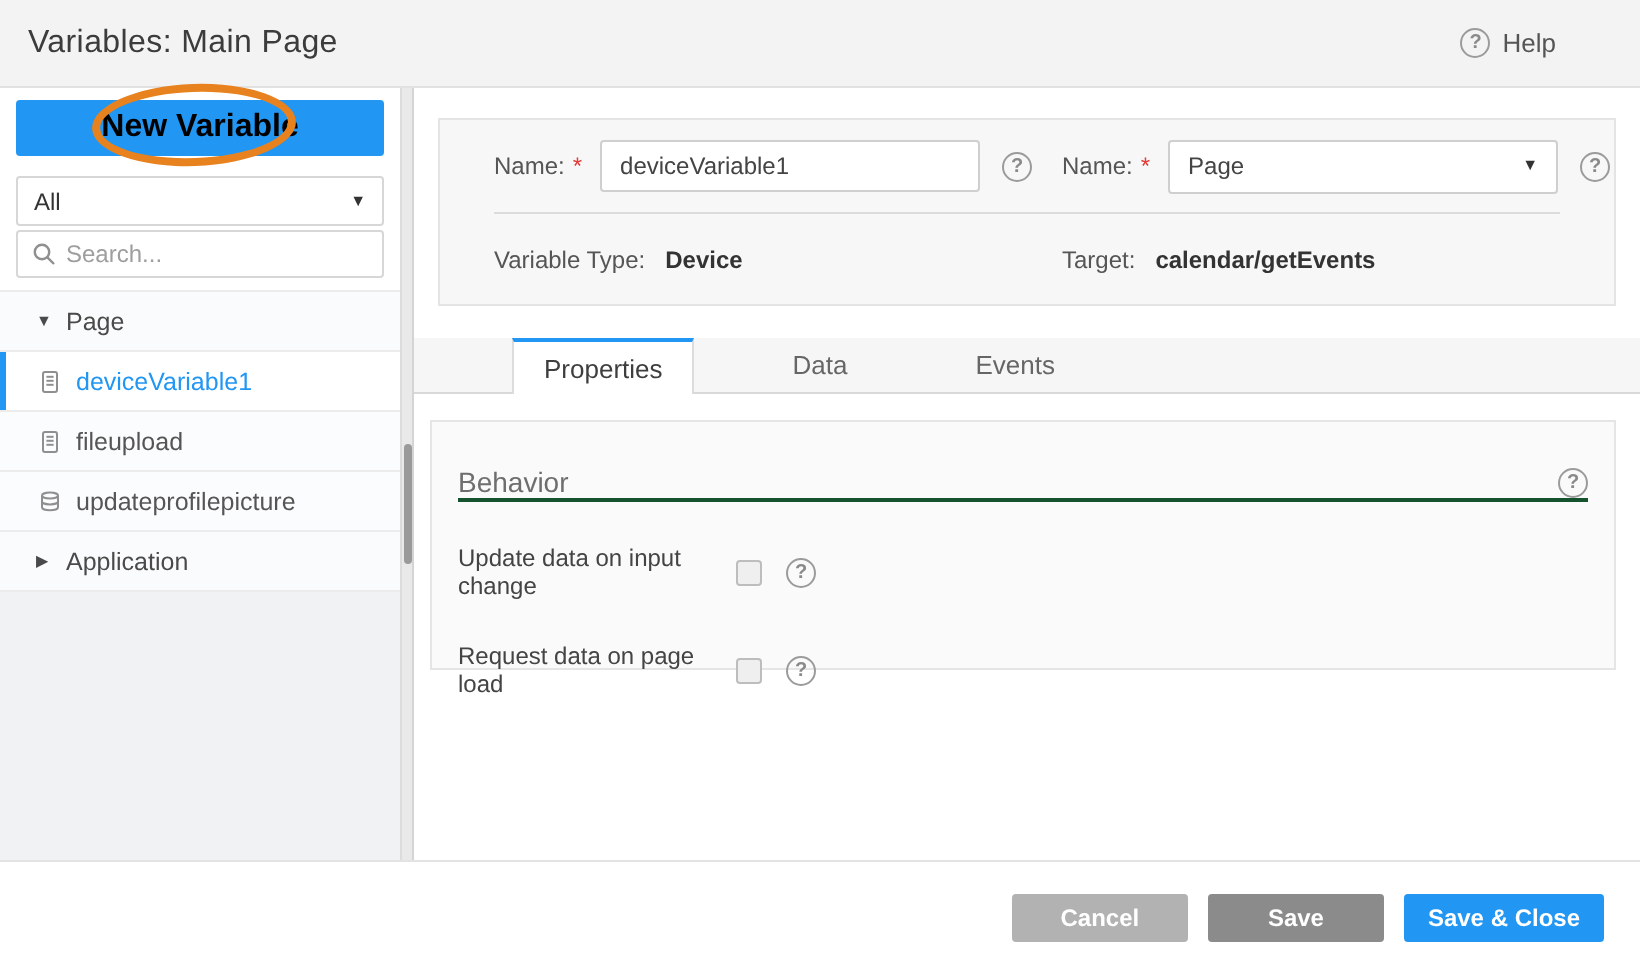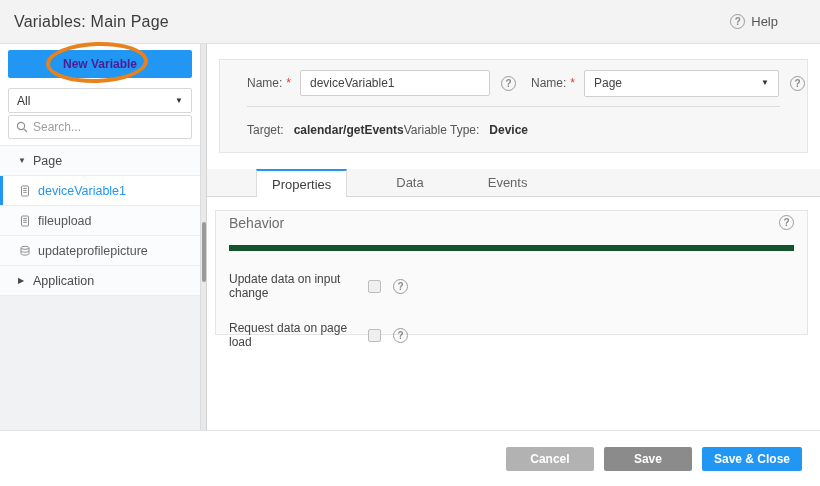--- a/index.html
+++ b/index.html
@@ -27,22 +27,22 @@
     text-align: center; line-height: 13px; background: transparent; flex: 0 0 auto;
   }
 
   
   .bdy { display: flex; height: 386px; }
 
   
   .sidebar { width: 200px; background: #fff; display: flex; flex-direction: column; }
   .controls { padding: 6px 8px 6px 8px; }
   .btn-new {
-    display: block; width: 100%; height: 28px; background: #2196f3; color: #4c1d95;
-    border: none; border-radius: 2px; font-size: 12px; font-weight: bold;
+    display: block; width: 100%; height: 28px; background: #2196f3; color: #000000;
+    border: none; border-radius: 2px; font-size: 16px; font-weight: bold;
     font-family: inherit; cursor: pointer;
   }
   .select {
     margin-top: 10px; height: 25px; border: 1px solid #d7d7d7; border-radius: 2px;
     background: #fff; display: flex; align-items: center; justify-content: space-between;
     padding: 0 8px; font-size: 12px; color: #333; cursor: pointer;
   }
   .caret { font-size: 8px; color: #333; line-height: 1; }
   .searchbox {
     margin-top: 2px; height: 24px; border: 1px solid #d7d7d7; border-radius: 2px;
@@ -112,21 +112,21 @@
   .tab.active {
     background: #fff; border-left: 1px solid #dcdcdc; border-right: 1px solid #dcdcdc;
     border-top: 2px solid #2196f3; margin-bottom: -1px; color: #3e3e3e; z-index: 2;
   }
 
   
   .behavior {
     margin: 13px 12px 0 8px; height: 125px; background: #fafafa;
     border: 1px solid #e5e5e5; padding: 0 13px;
   }
-  .bhead { height: 40px; display: flex; align-items: flex-start; justify-content: space-between; border-bottom: 6px solid #14532d; padding-top: 4px; }
+  .bhead { height: 40px; display: flex; align-items: flex-end; justify-content: space-between; border-bottom: 2px solid #14532d; padding-top: 4px; }
   .btitle { font-size: 14px; color: #6e6e6e; }
   .opt { display: flex; align-items: center; margin-top: 21px; }
   .opt-label { font-size: 12px; color: #444; width: 139px; flex: 0 0 auto; }
   .checkbox {
     width: 13px; height: 13px; border: 1px solid #bdbdbd; background: #efefef;
     border-radius: 2px; cursor: pointer; flex: 0 0 auto;
   }
   .opt .qicon { margin-left: 12px; }
 
   
@@ -240,27 +240,27 @@
             <span class="flabel">Name:</span>
             <span class="req">*</span>
             <div class="ownersel">
               <span>Page</span>
               <span class="caret">▼</span>
             </div>
             <span class="qicon q-after">?</span>
           </div>
         </div>
         <div class="frow">
+          <div class="fgroup">
+            <span class="flabel">Variable Type:</span>
+            <span class="fval">Device</span>
+          </div>
           <div class="fgroup" style="width:auto">
             <span class="flabel">Target:</span>
             <span class="fval">calendar/getEvents</span>
-          </div>
-          <div class="fgroup">
-            <span class="flabel">Variable Type:</span>
-            <span class="fval">Device</span>
           </div>
         </div>
       </div>
 
       <div class="tabs">
         <div class="tab active">Properties</div>
         <div class="tab">Data</div>
         <div class="tab">Events</div>
       </div>
 

